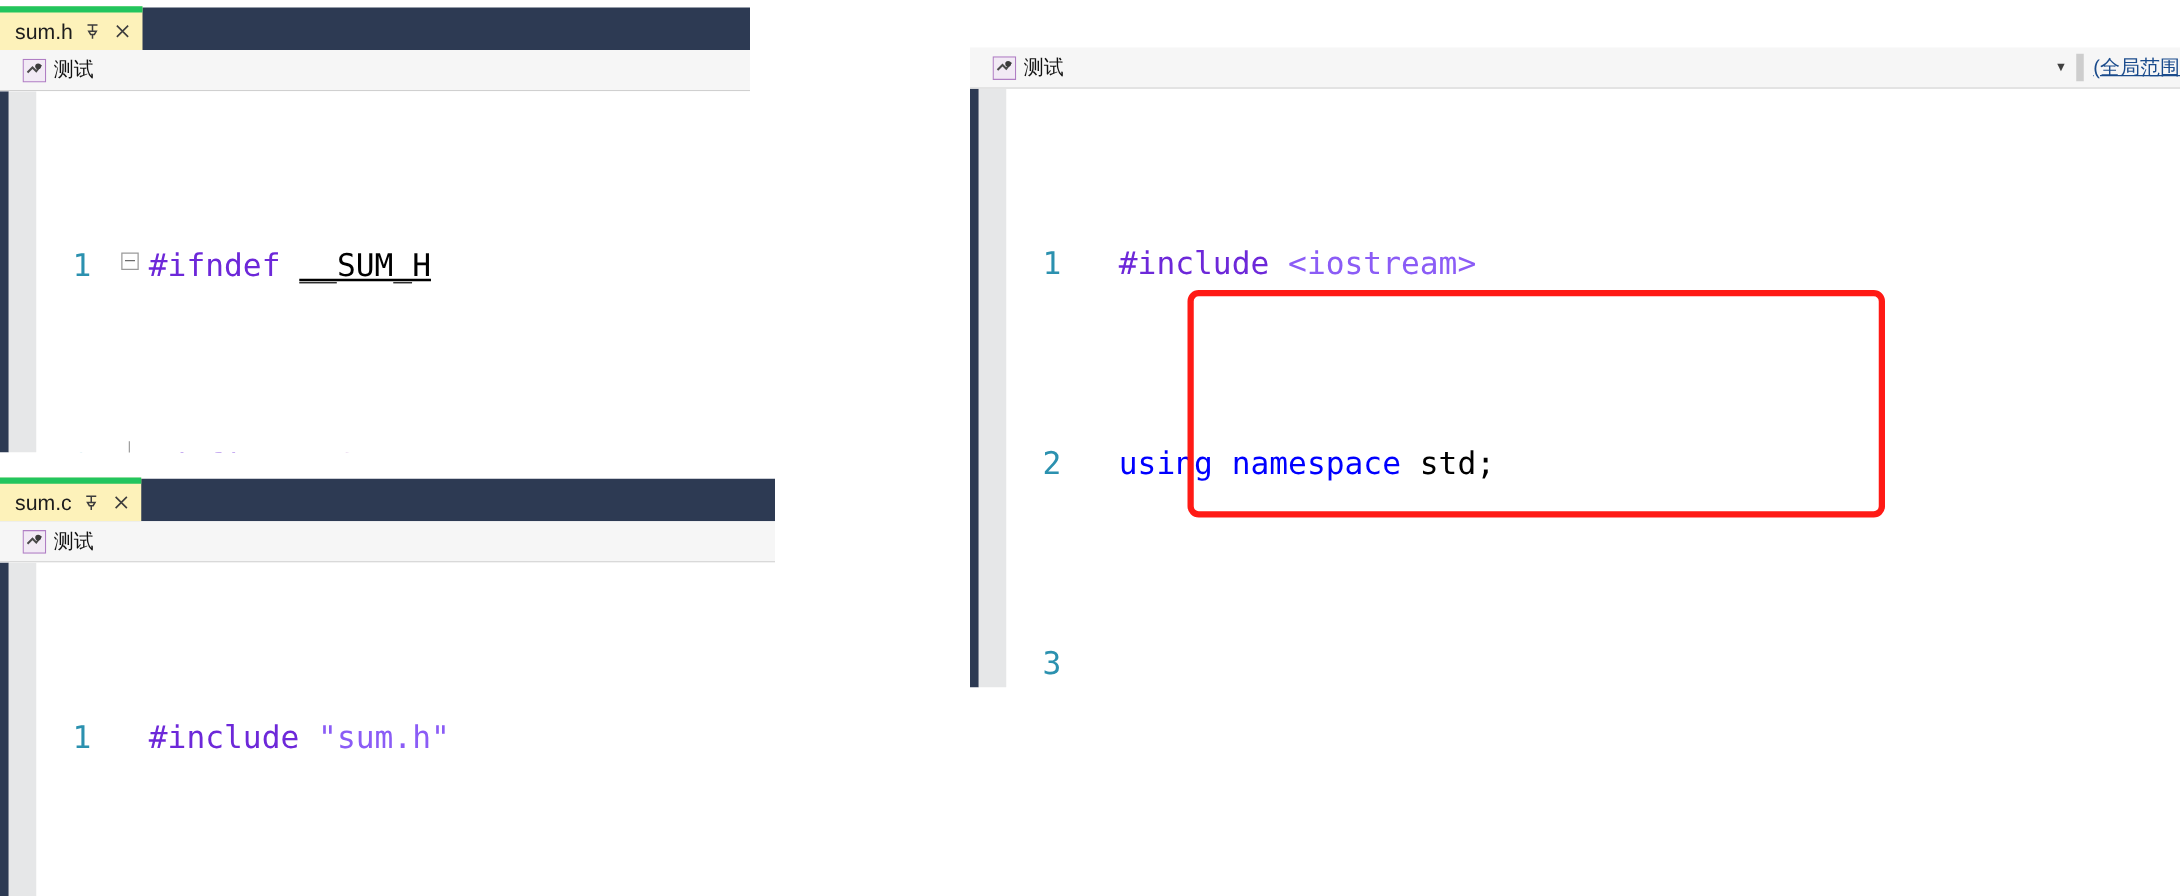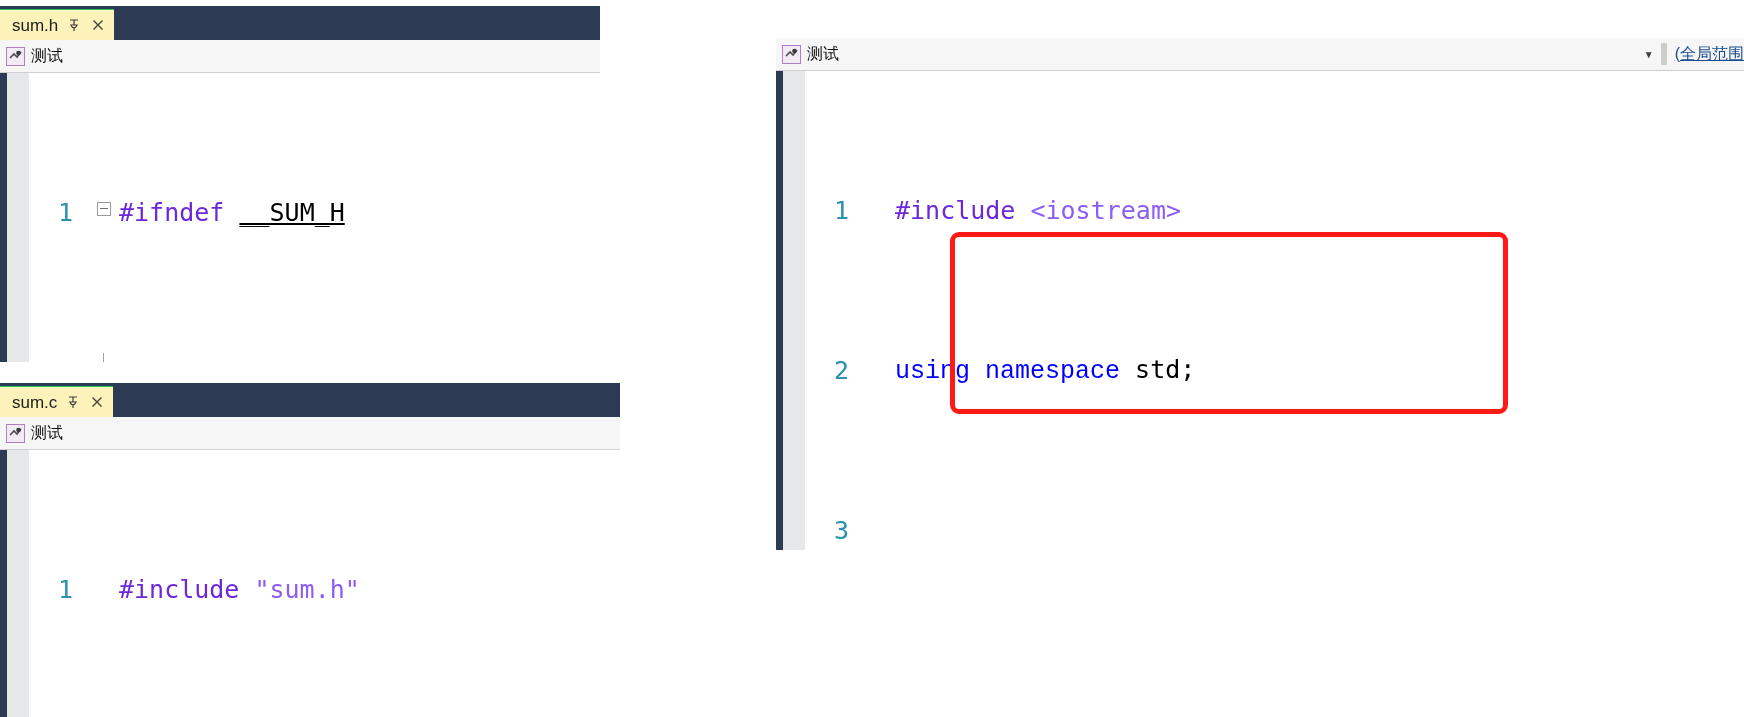--- a/index.html
+++ b/index.html
@@ -18,31 +18,31 @@
   }
   .tab{
     background:#fdf2ba;
     height:30px;
     display:flex;align-items:center;
     padding:0 9px 0 12px;
     gap:9px;
     font-size:17px;color:#1d1d1d;
     font-family:"Liberation Sans", sans-serif;
     line-height:1;
-    border-top:1px solid #22c55e;
+    border-top:5px solid #22c55e;
   }
   .tab-label{white-space:nowrap;}
   .tab-icons{display:flex;align-items:center;gap:10px;color:#3d3d3d;}
   .pin-icon,.close-icon{width:14px;height:14px;display:block;}
   
   .navbar{
     height:32px;background:#f6f6f6;border-bottom:1px solid #d0d0d0;
     display:flex;align-items:center;position:relative;
   }
-  .navbar-left{display:flex;align-items:center;gap:6px;padding-left:6px;}
+  .navbar-left{display:flex;align-items:center;gap:6px;padding-left:18px;}
   .proj-icon{width:19px;height:19px;display:block;}
   .navbar-text{
     font-size:16px;color:#111;
     font-family:"Liberation Sans", sans-serif;
     white-space:nowrap;
   }
   .combo{
     position:absolute;top:0;bottom:0;display:flex;align-items:center;
   }
   .combo-arrow{
@@ -79,21 +79,21 @@
   }
   .fold-box::after{
     content:"";position:absolute;left:2px;top:5px;width:8px;height:1px;background:#6d6d6d;
   }
   .fold-line{
     position:absolute;left:10px;top:0;bottom:0;width:1px;background:#a0a0a0;
   }
   .code-text{flex:1;position:relative;}
   
   .t-pre{color:#6d28d9;}
-  .t-kw{color:#0000ff;font-family:Liberation Mono, monospace;}
+  .t-kw{color:#0000ff;}
   .t-str{color:#8b5cf6;}
   .t-mac{color:#6f008a;}
   .t-plain{color:#000000;}
   .u{text-decoration:underline;}
   
   .hl-box{
     position:absolute;border:5px solid #ff1a15;border-radius:9px;
     pointer-events:none;box-sizing:border-box;
   }
 </style>

